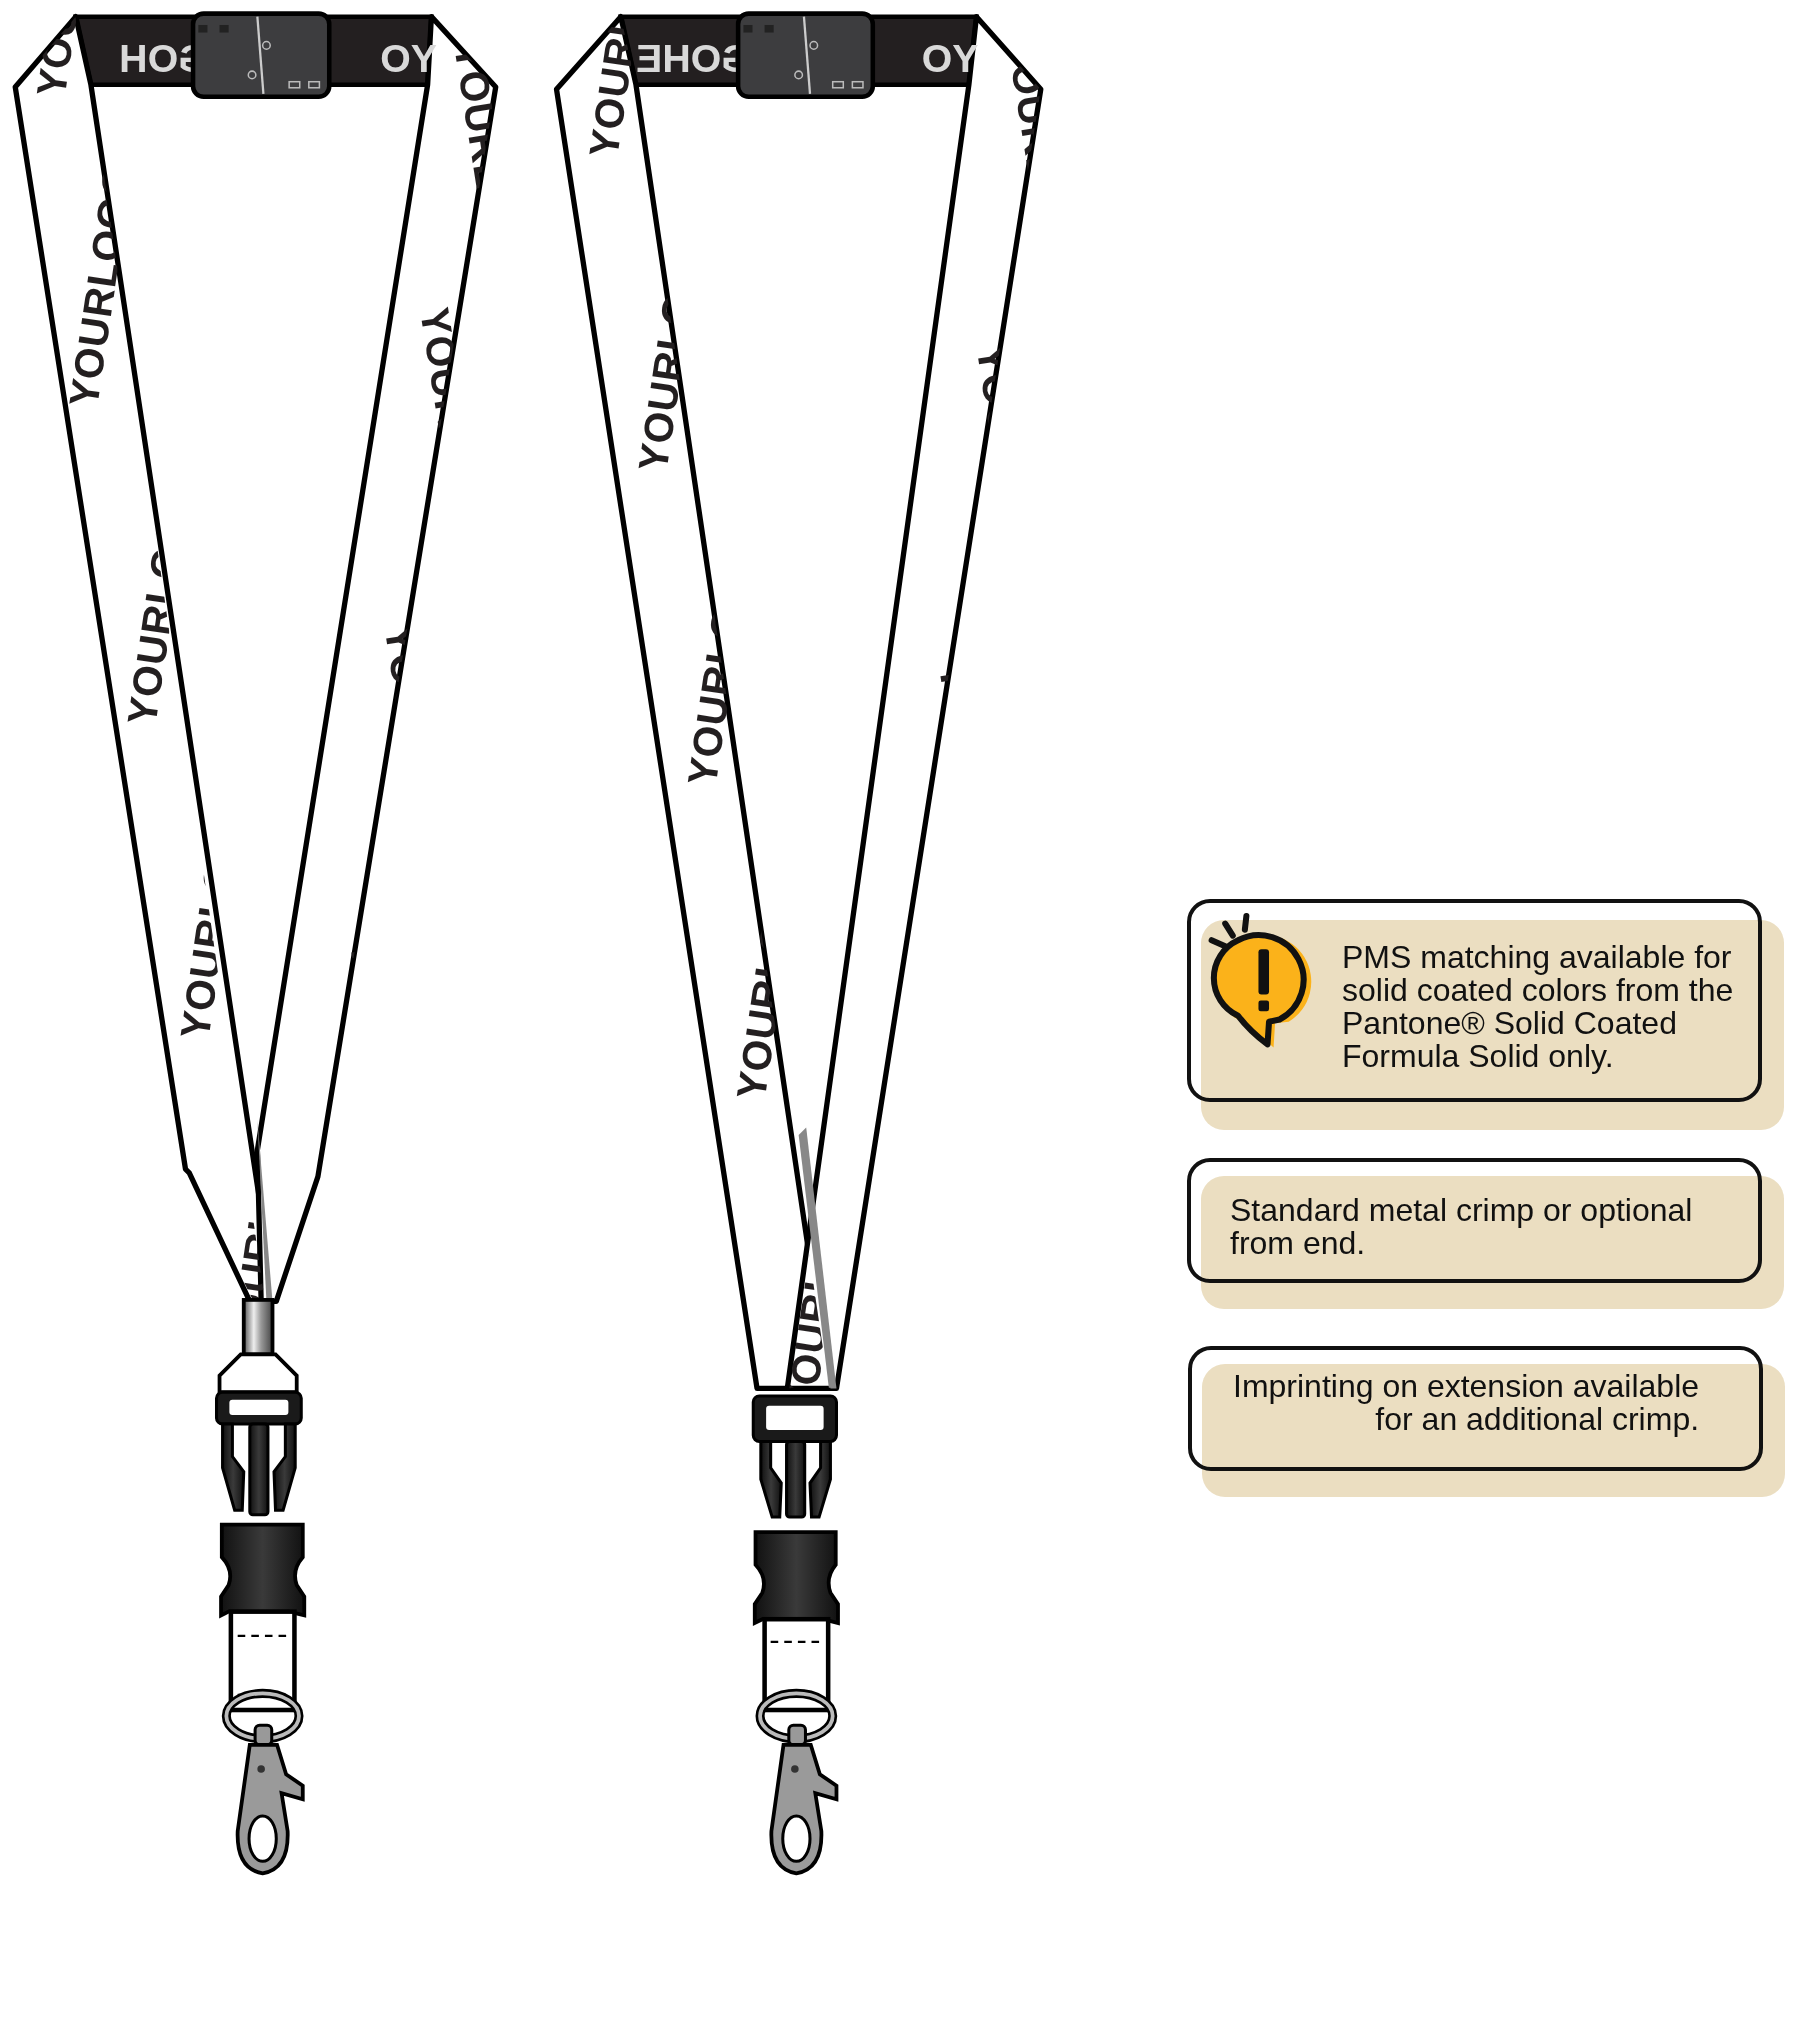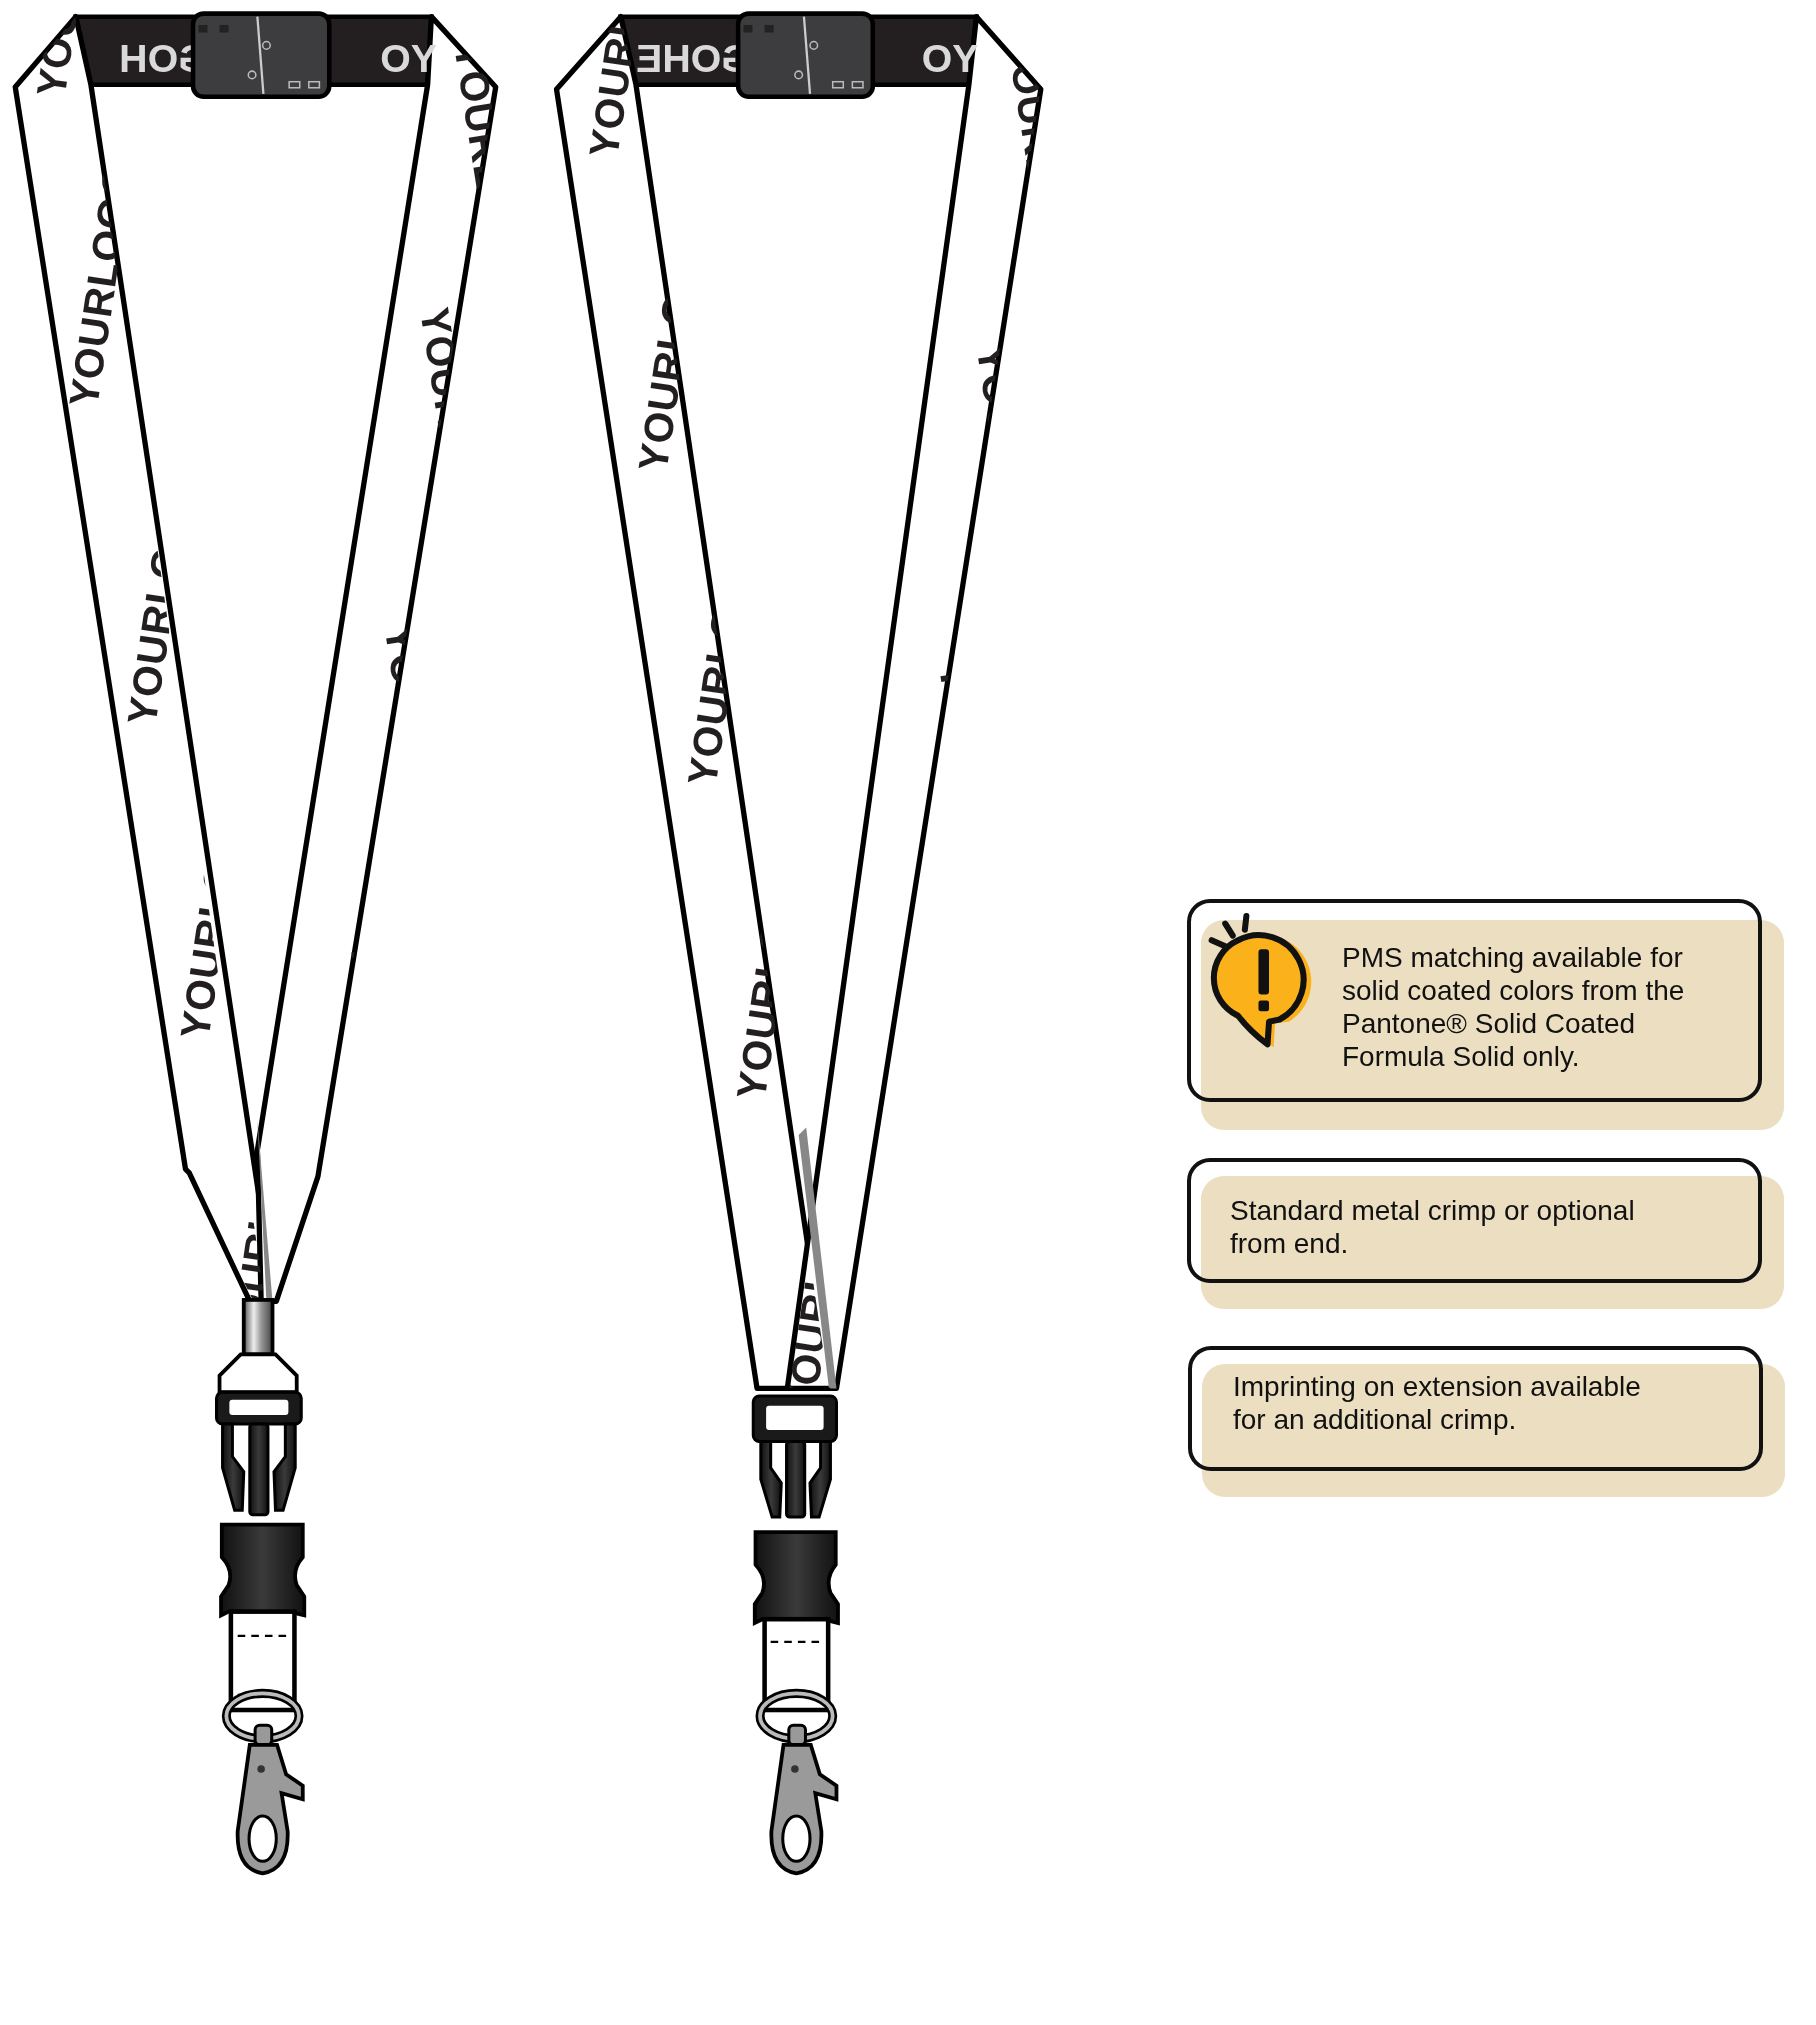--- a/index.html
+++ b/index.html
@@ -9,21 +9,21 @@
   .lanyard svg { display:block; }
   .strap-text { font-family:"Liberation Sans", sans-serif; font-weight:bold;
                 font-size:54px; fill:#231f20; letter-spacing:1px; }
   .band-text { font-family:"Liberation Sans", sans-serif; font-weight:bold;
                font-size:52px; fill:#d9d9d9; }
   .callout { position:absolute; }
   .callout .shadow { position:absolute; background:#ebdec1; border-radius:23px; }
   .callout .frame { position:absolute; border:4.5px solid #111111; border-radius:23px;
                     background:transparent; box-sizing:border-box; }
   .callout .text { position:absolute; font-family:"Liberation Sans", sans-serif;
-                   font-size:28px; line-height:33px; color:#111111; }
+                   font-size:32px; line-height:33px; color:#111111; }
   .alert-icon { position:absolute; }
 </style>
 </head>
 <body>
 
 <div class="lanyard" style="left:0;">
   <svg width="545" height="1937" viewBox="0 0 720 2560">
     <defs>
       <linearGradient id="metal1" x1="0" x2="1">
         <stop offset="0" stop-color="#555"></stop>
@@ -229,18 +229,18 @@
   <div class="frame" style="left:0; top:0; width:575px; height:125px;"></div>
   <div class="text" style="left:43px; top:24px;margin-top:12px;">
     <div>Standard metal crimp or optional</div>
     <div>from end.</div>
   </div>
 </div>
 
 <div class="callout" style="left:1188px; top:1346px; width:598px; height:151px;">
   <div class="shadow" style="left:13.6px; top:18px; width:583px; height:133px;"></div>
   <div class="frame" style="left:0; top:0; width:575px; height:125px;"></div>
-  <div class="text" style="left:45px; top:24px;">
+  <div class="text" style="left:45px; top:24px;text-align:right;">
     <div>Imprinting on extension available</div>
     <div>for an additional crimp.</div>
   </div>
 </div>
 
 
 </body></html>

